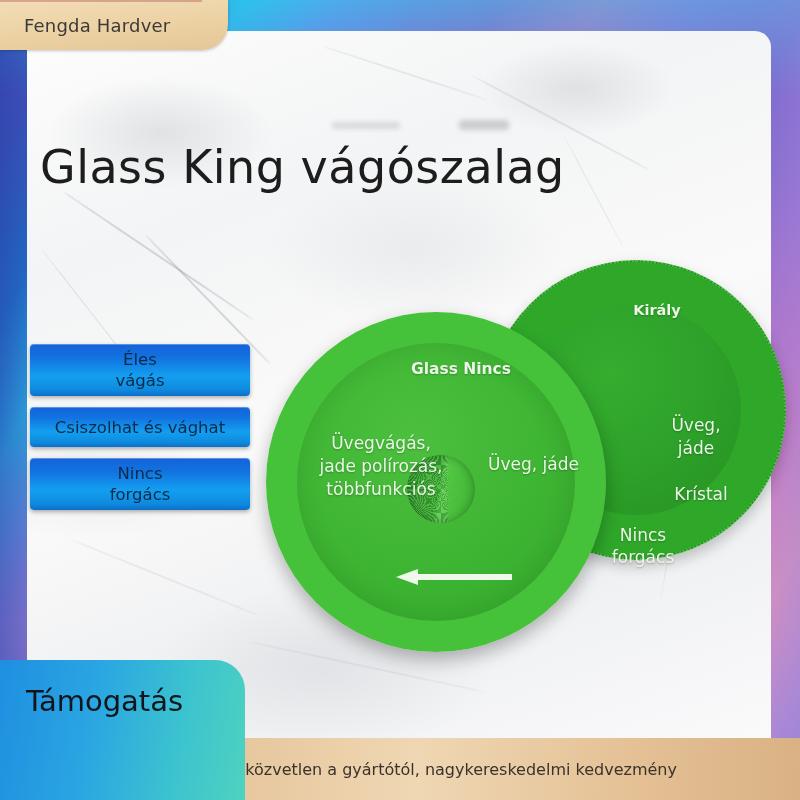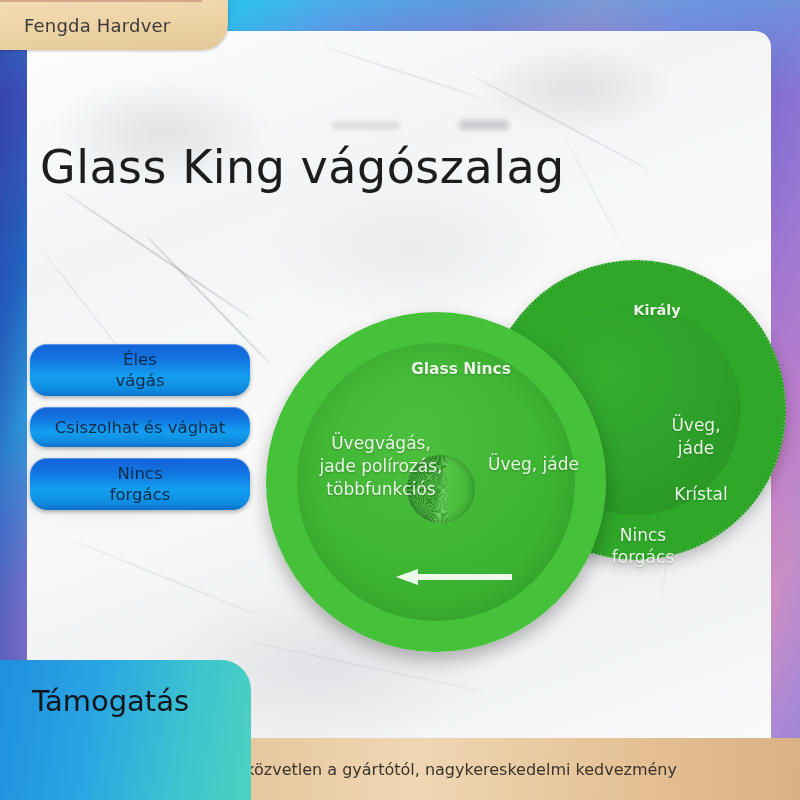--- a/index.html
+++ b/index.html
@@ -83,21 +83,21 @@
 
   
   #main-title{
     position:absolute;left:0;right:0;top:140px;text-align:left;
     font-size:46px;color:#1d1d1d;letter-spacing:.5px;margin-left:40px;
   }
 
   
   #pills{position:absolute;left:30px;top:344px;width:222px;}
   .pill{
-    position:relative;width:220px;border-radius:17px;margin-bottom:11px;
+    position:relative;width:220px;border-radius:4px;margin-bottom:11px;
     background:linear-gradient(180deg,#1463d8 0%,#1272e0 26%,#139ff0 62%,#0e8ade 88%,#0d6fc8 100%);
     box-shadow:0 2px 4px rgba(0,0,0,.30), inset 0 1px 0 rgba(255,255,255,.30);
     color:#0c2b4a;text-align:center;font-size:16.5px;line-height:21px;
     display:flex;align-items:center;justify-content:center;
     padding:6px 8px;box-sizing:border-box;
   }
   .pill.two{height:52px;}
   .pill.one{height:40px;}
 
   
@@ -174,21 +174,21 @@
   #t-nincs{left:340px;top:272px;width:90px;font-size:17px;line-height:22px;}
 
   
   #arrow{position:absolute;left:136px;top:316px;width:120px;height:18px;}
 
   
   #support-panel{
     position:absolute;left:0;bottom:0;width:245px;height:140px;
     border-top-right-radius:30px;
     background:linear-gradient(100deg,#1f8fe0 0%,#2aa6e2 38%,#3cc3cf 72%,#4ed2c0 100%);
-    display:flex;align-items:flex-start;padding-left:6px;
+    display:flex;align-items:flex-start;
   }
   #support-panel span{margin:24px 0 0 26px;font-size:29px;color:#10161c;}
 
   #dark-bar{
     position:absolute;left:232px;bottom:62px;width:545px;height:58px;
     background:linear-gradient(180deg,#322a24 0%,#2a231e 55%,#241d19 100%);
     border-top:4px solid #e0ba7b;
     border-right:4px solid #e0ba7b;
     border-top-right-radius:26px;
     box-sizing:border-box;

